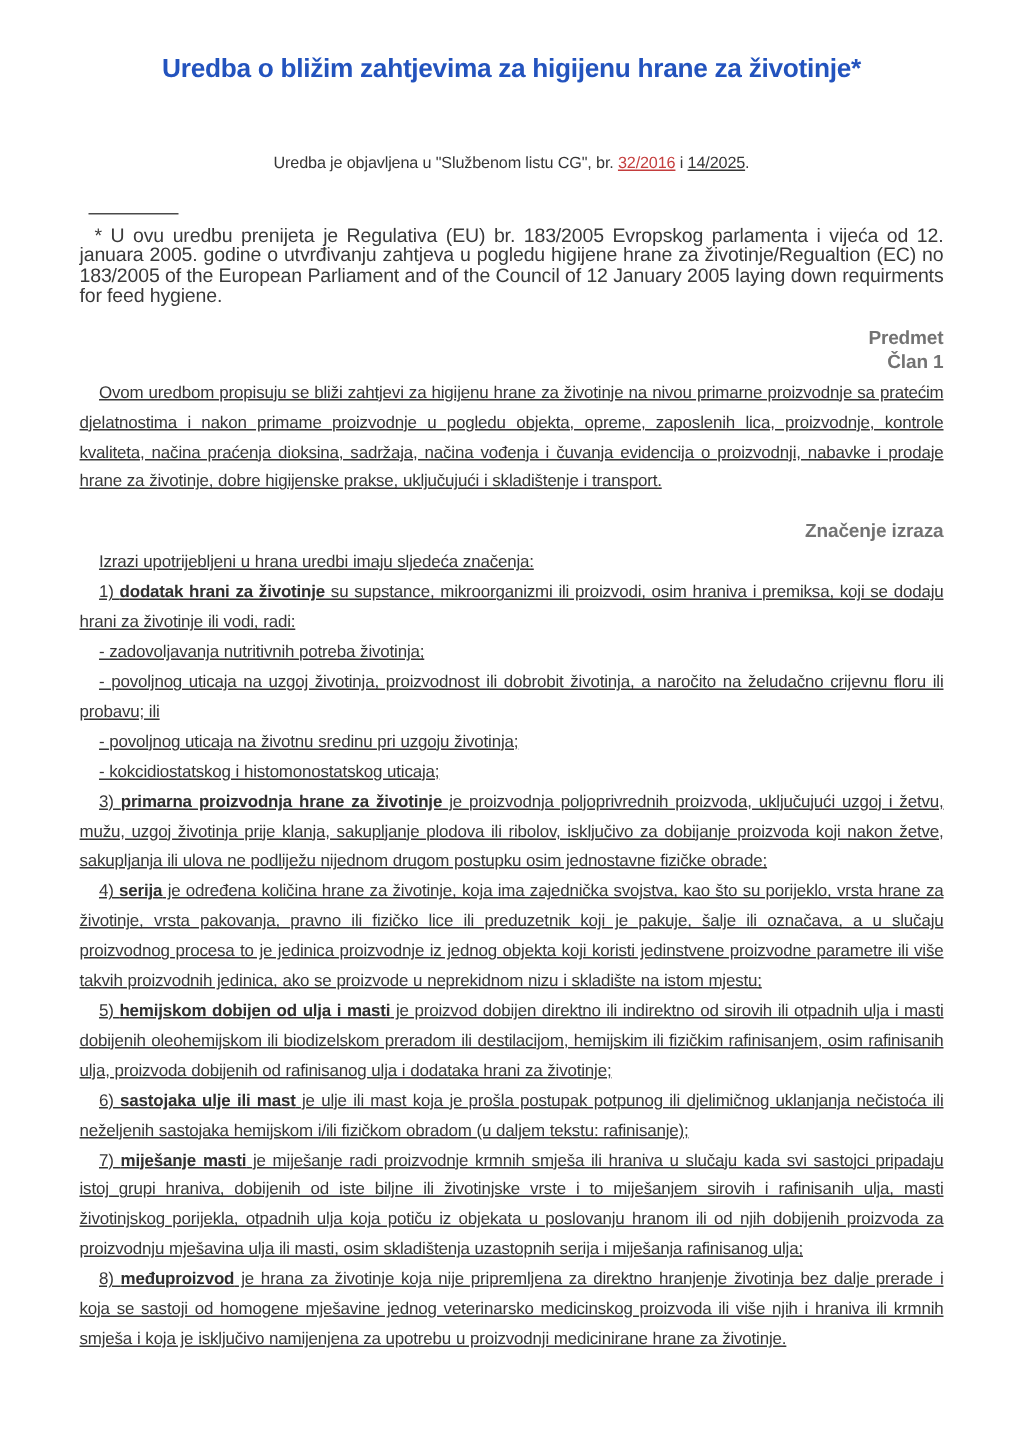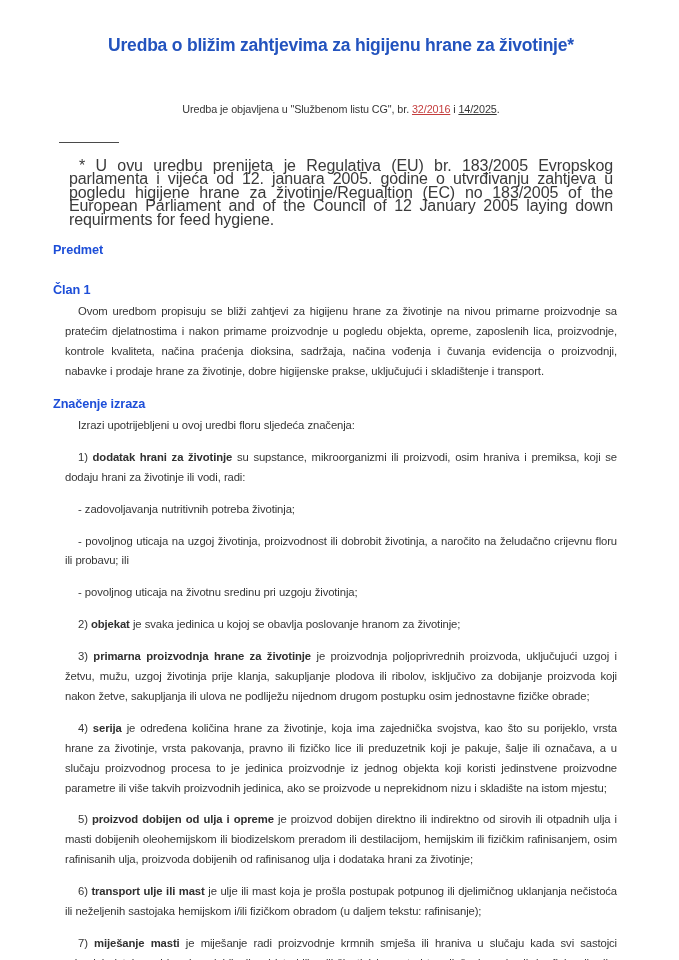--- a/index.html
+++ b/index.html
@@ -41,47 +41,48 @@
   .link-red { color: #c43d3d; }
   .link-dark { color: #363636; }
   .footnote { margin-top: 27px; }
   .fn-rule {
     width: 60px;
     height: 0;
     border-top: 1.4px solid #4a4a4a;
     margin: 0 0 7px 6px;
   }
   .fn-text {
-    margin: 16px;
-    font-size: 16px;
+    margin: 0;
+    font-size: 13px;
     line-height: 13.5px;
     text-align: justify;
     text-indent: 10px;
     letter-spacing: -0.1px;
     color: #3a3a3a;
   }
   .heading {
     margin: 13px 0 0 0;
-    text-align: left;
+    text-align: right;
     font-size: 12.7px;
     line-height: 16px;
     font-weight: bold;
     letter-spacing: -0.1px;
-    color: #1d4ed8;
+    color: #737373;
   }
-  .heading.sp { margin-top: 24px; }
+  .heading.sp { margin-top: 0; }
   .para {
-    margin: 12px;
+    margin: 0;
     font-size: 11.3px;
     line-height: 19.9px;
     text-align: justify;
     text-indent: 13px;
     letter-spacing: -0.12px;
     word-spacing: 0.2px;
     color: #363636;
+    text-decoration: underline;
   }
   .para.gap { margin-top: 4px; }
   .para b { font-weight: bold; color: #303030; }
 </style>
 </head>
 <body>
 
 <div class="page">
 
   <h1 class="title">Uredba o bližim zahtjevima za higijenu hrane za životinje*</h1>
@@ -93,35 +94,35 @@
     <p class="fn-text">* U ovu uredbu prenijeta je Regulativa (EU) br. 183/2005 Evropskog parlamenta i vijeća od 12. januara 2005. godine o utvrđivanju zahtjeva u pogledu higijene hrane za životinje/Regualtion (EC) no 183/2005 of the European Parliament and of the Council of 12 January 2005 laying down requirments for feed hygiene.</p>
   </div>
 
   <h2 class="heading">Predmet</h2>
   <h3 class="heading sp">Član 1</h3>
 
   <p class="para gap">Ovom uredbom propisuju se bliži zahtjevi za higijenu hrane za životinje na nivou primarne proizvodnje sa pratećim djelatnostima i nakon primame proizvodnje u pogledu objekta, opreme, zaposlenih lica, proizvodnje, kontrole kvaliteta, načina praćenja dioksina, sadržaja, načina vođenja i čuvanja evidencija o proizvodnji, nabavke i prodaje hrane za životinje, dobre higijenske prakse, uključujući i skladištenje i transport.</p>
 
   <h2 class="heading" style="margin-top:14px">Značenje izraza</h2>
 
-  <p class="para gap">Izrazi upotrijebljeni u ovoj uredbi floru sljedeća značenja:</p>
+  <p class="para gap">Izrazi upotrijebljeni u hrana uredbi imaju sljedeća značenja:</p>
 
   <p class="para"><span>1) </span><b>dodatak hrani za životinje</b><span> su supstance, mikroorganizmi ili proizvodi, osim hraniva i premiksa, koji se dodaju hrani za životinje ili vodi, radi:</span></p>
 
   <p class="para">- zadovoljavanja nutritivnih potreba životinja;</p>
   <p class="para">- povoljnog uticaja na uzgoj životinja, proizvodnost ili dobrobit životinja, a naročito na želudačno crijevnu floru ili probavu; ili</p>
   <p class="para">- povoljnog uticaja na životnu sredinu pri uzgoju životinja;</p>
+  <p class="para">- kokcidiostatskog i histomonostatskog uticaja;</p>
 
-  <p class="para"><span>2) </span><b>objekat</b><span> je svaka jedinica u kojoj se obavlja poslovanje hranom za životinje;</span></p>
 
   <p class="para"><span>3) </span><b>primarna proizvodnja hrane za životinje</b><span> je proizvodnja poljoprivrednih proizvoda, uključujući uzgoj i žetvu, mužu, uzgoj životinja prije klanja, sakupljanje plodova ili ribolov, isključivo za dobijanje proizvoda koji nakon žetve, sakupljanja ili ulova ne podliježu nijednom drugom postupku osim jednostavne fizičke obrade;</span></p>
 
   <p class="para"><span>4) </span><b>serija</b><span> je određena količina hrane za životinje, koja ima zajednička svojstva, kao što su porijeklo, vrsta hrane za životinje, vrsta pakovanja, pravno ili fizičko lice ili preduzetnik koji je pakuje, šalje ili označava, a u slučaju proizvodnog procesa to je jedinica proizvodnje iz jednog objekta koji koristi jedinstvene proizvodne parametre ili više takvih proizvodnih jedinica, ako se proizvode u neprekidnom nizu i skladište na istom mjestu;</span></p>
 
-  <p class="para"><span>5) </span><b>proizvod dobijen od ulja i opreme</b><span> je proizvod dobijen direktno ili indirektno od sirovih ili otpadnih ulja i masti dobijenih oleohemijskom ili biodizelskom preradom ili destilacijom, hemijskim ili fizičkim rafinisanjem, osim rafinisanih ulja, proizvoda dobijenih od rafinisanog ulja i dodataka hrani za životinje;</span></p>
+  <p class="para"><span>5) </span><b>hemijskom dobijen od ulja i masti</b><span> je proizvod dobijen direktno ili indirektno od sirovih ili otpadnih ulja i masti dobijenih oleohemijskom ili biodizelskom preradom ili destilacijom, hemijskim ili fizičkim rafinisanjem, osim rafinisanih ulja, proizvoda dobijenih od rafinisanog ulja i dodataka hrani za životinje;</span></p>
 
-  <p class="para"><span>6) </span><b>transport ulje ili mast</b><span> je ulje ili mast koja je prošla postupak potpunog ili djelimičnog uklanjanja nečistoća ili neželjenih sastojaka hemijskom i/ili fizičkom obradom (u daljem tekstu: rafinisanje);</span></p>
+  <p class="para"><span>6) </span><b>sastojaka ulje ili mast</b><span> je ulje ili mast koja je prošla postupak potpunog ili djelimičnog uklanjanja nečistoća ili neželjenih sastojaka hemijskom i/ili fizičkom obradom (u daljem tekstu: rafinisanje);</span></p>
 
   <p class="para"><span>7) </span><b>miješanje masti</b><span> je miješanje radi proizvodnje krmnih smješa ili hraniva u slučaju kada svi sastojci pripadaju istoj grupi hraniva, dobijenih od iste biljne ili životinjske vrste i to miješanjem sirovih i rafinisanih ulja, masti životinjskog porijekla, otpadnih ulja koja potiču iz objekata u poslovanju hranom ili od njih dobijenih proizvoda za proizvodnju mješavina ulja ili masti, osim skladištenja uzastopnih serija i miješanja rafinisanog ulja;</span></p>
 
   <p class="para"><span>8) </span><b>međuproizvod</b><span> je hrana za životinje koja nije pripremljena za direktno hranjenje životinja bez dalje prerade i koja se sastoji od homogene mješavine jednog veterinarsko medicinskog proizvoda ili više njih i hraniva ili krmnih smješa i koja je isključivo namijenjena za upotrebu u proizvodnji medicinirane hrane za životinje.</span></p>
 
 </div>
 
 </body></html>

